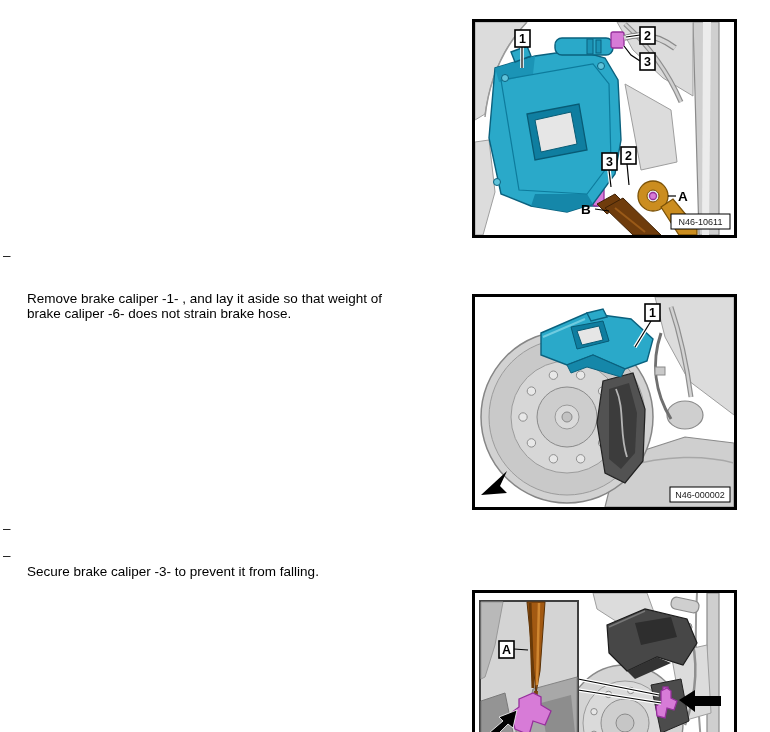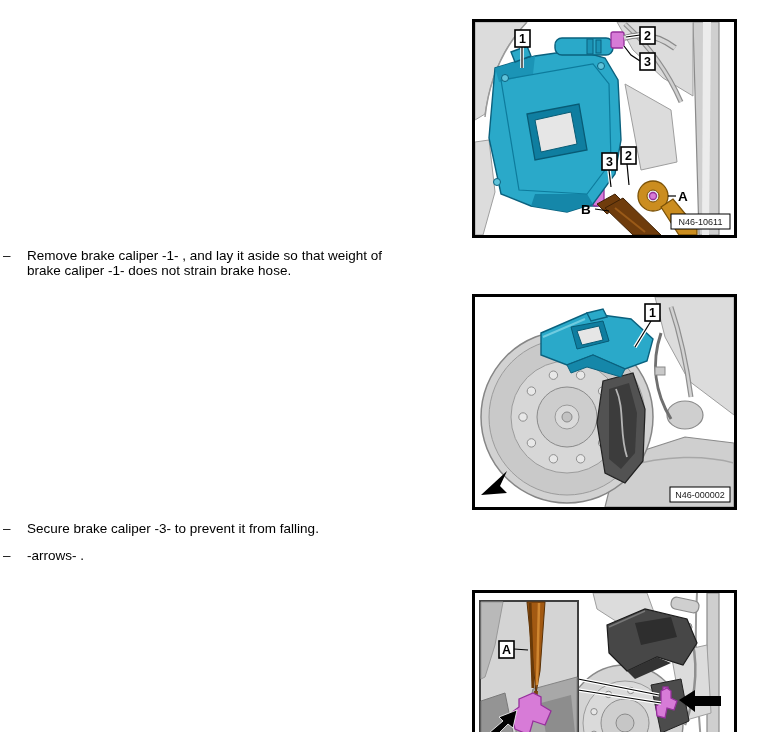--- a/index.html
+++ b/index.html
@@ -1,20 +1,20 @@
 <!DOCTYPE html>
 <html style="--caliper_teal: #2aa9c9; --spring_pink: #d77bd7; --tool_orange: #cb8d1f; --machinery_gray: #d2d2d2;"><head>
 <meta charset="utf-8">
 <style>
   html,body{margin:0;padding:0;}
   #page{position:relative;width:770px;height:732px;background:#ffffff;overflow:hidden;
         font-family:"Liberation Sans",sans-serif;color:#000;}
   .para{position:absolute;left:3px;width:455px;font-size:13.5px;line-height:15.2px;}
   .para .bullet{position:absolute;left:0;top:0;}
-  .para .txt{margin-left:24px;}
+  .para .txt{margin-left:24px;margin-top:43px;}
   .figure{position:absolute;background:#fff;border:3px solid #000;}
   #fig1{left:472px;top:19px;width:259px;height:213px;}
   #fig2{left:472px;top:294px;width:259px;height:210px;}
   #fig3{left:472px;top:590px;width:259px;height:142px;border-bottom:none;overflow:hidden;}
   svg{display:block;}
   .teal{fill:var(--caliper_teal);stroke:#0a617e;stroke-width:1.4;}
   .tealdark{fill:#1587a9;stroke:#0a617e;stroke-width:1;}
   .pink{fill:var(--spring_pink);stroke:#96309c;stroke-width:1.3;}
   .orange{fill:var(--tool_orange);stroke:#7c5207;stroke-width:1.3;}
   .brown{fill:#6f3c0c;stroke:#3f2206;stroke-width:1;}
@@ -32,35 +32,34 @@
 </style>
 </head>
 <body>
 
 <div id="page">
 
   <div class="para" style="top:248px;">
     <span class="bullet">–</span>
     <div class="txt">
       <div>Remove brake caliper -1- , and lay it aside so that weight of</div>
-      <div>brake caliper -1- does not strain brake hose.</div>
+      <div>brake caliper -6- does not strain brake hose.</div>
     </div>
   </div>
 
   <div class="para" style="top:521px;">
     <span class="bullet">–</span>
     <div class="txt">
       <div>Secure brake caliper -3- to prevent it from falling.</div>
     </div>
   </div>
 
   <div class="para" style="top:548px;">
     <span class="bullet">–</span>
     <div class="txt">
-      <div>-arrows- .</div>
     </div>
   </div>
 
   <div id="fig1" class="figure">
     <svg width="259" height="213" viewBox="0 0 259 213">
 
       <g>
         <path d="M0,0 L52,0 C30,22 16,52 10,92 L0,98 Z" class="gray1"></path>
         <path d="M52,0 C28,26 14,58 10,95" fill="none" stroke="#9a9a9a" stroke-width="1.5"></path>
         <path d="M0,120 L14,118 L20,170 L8,213 L0,213 Z" class="gray1"></path>

